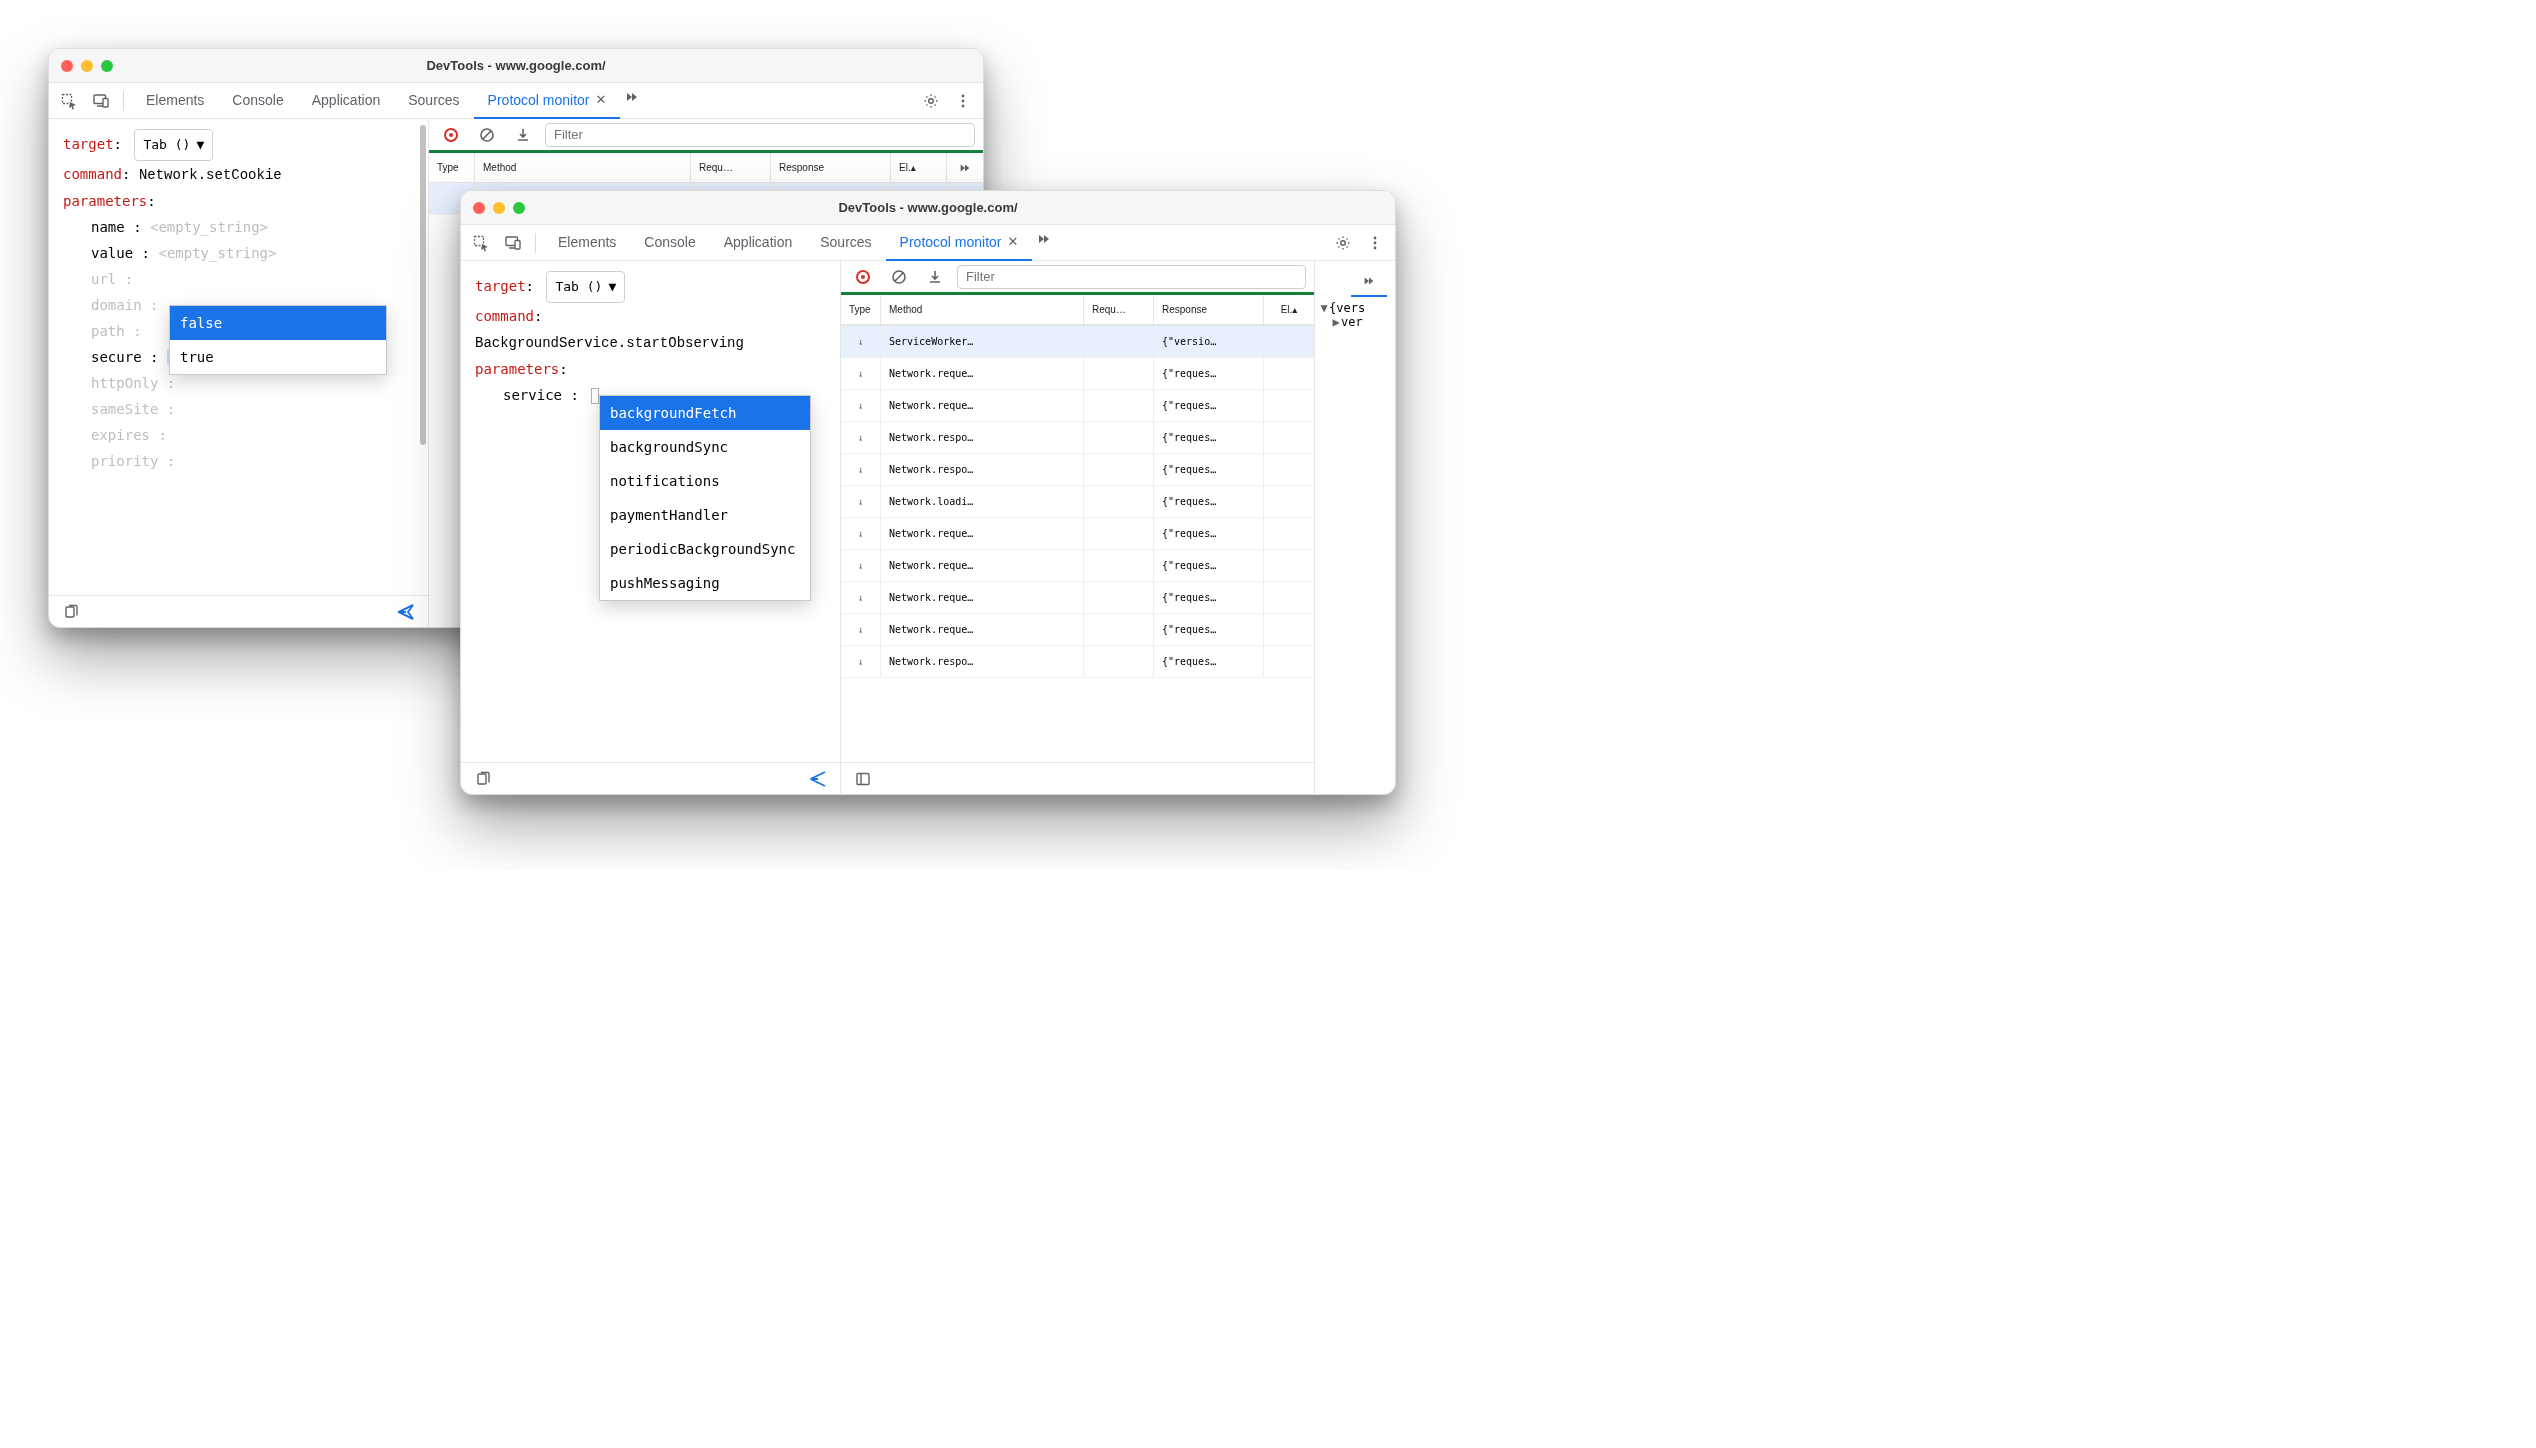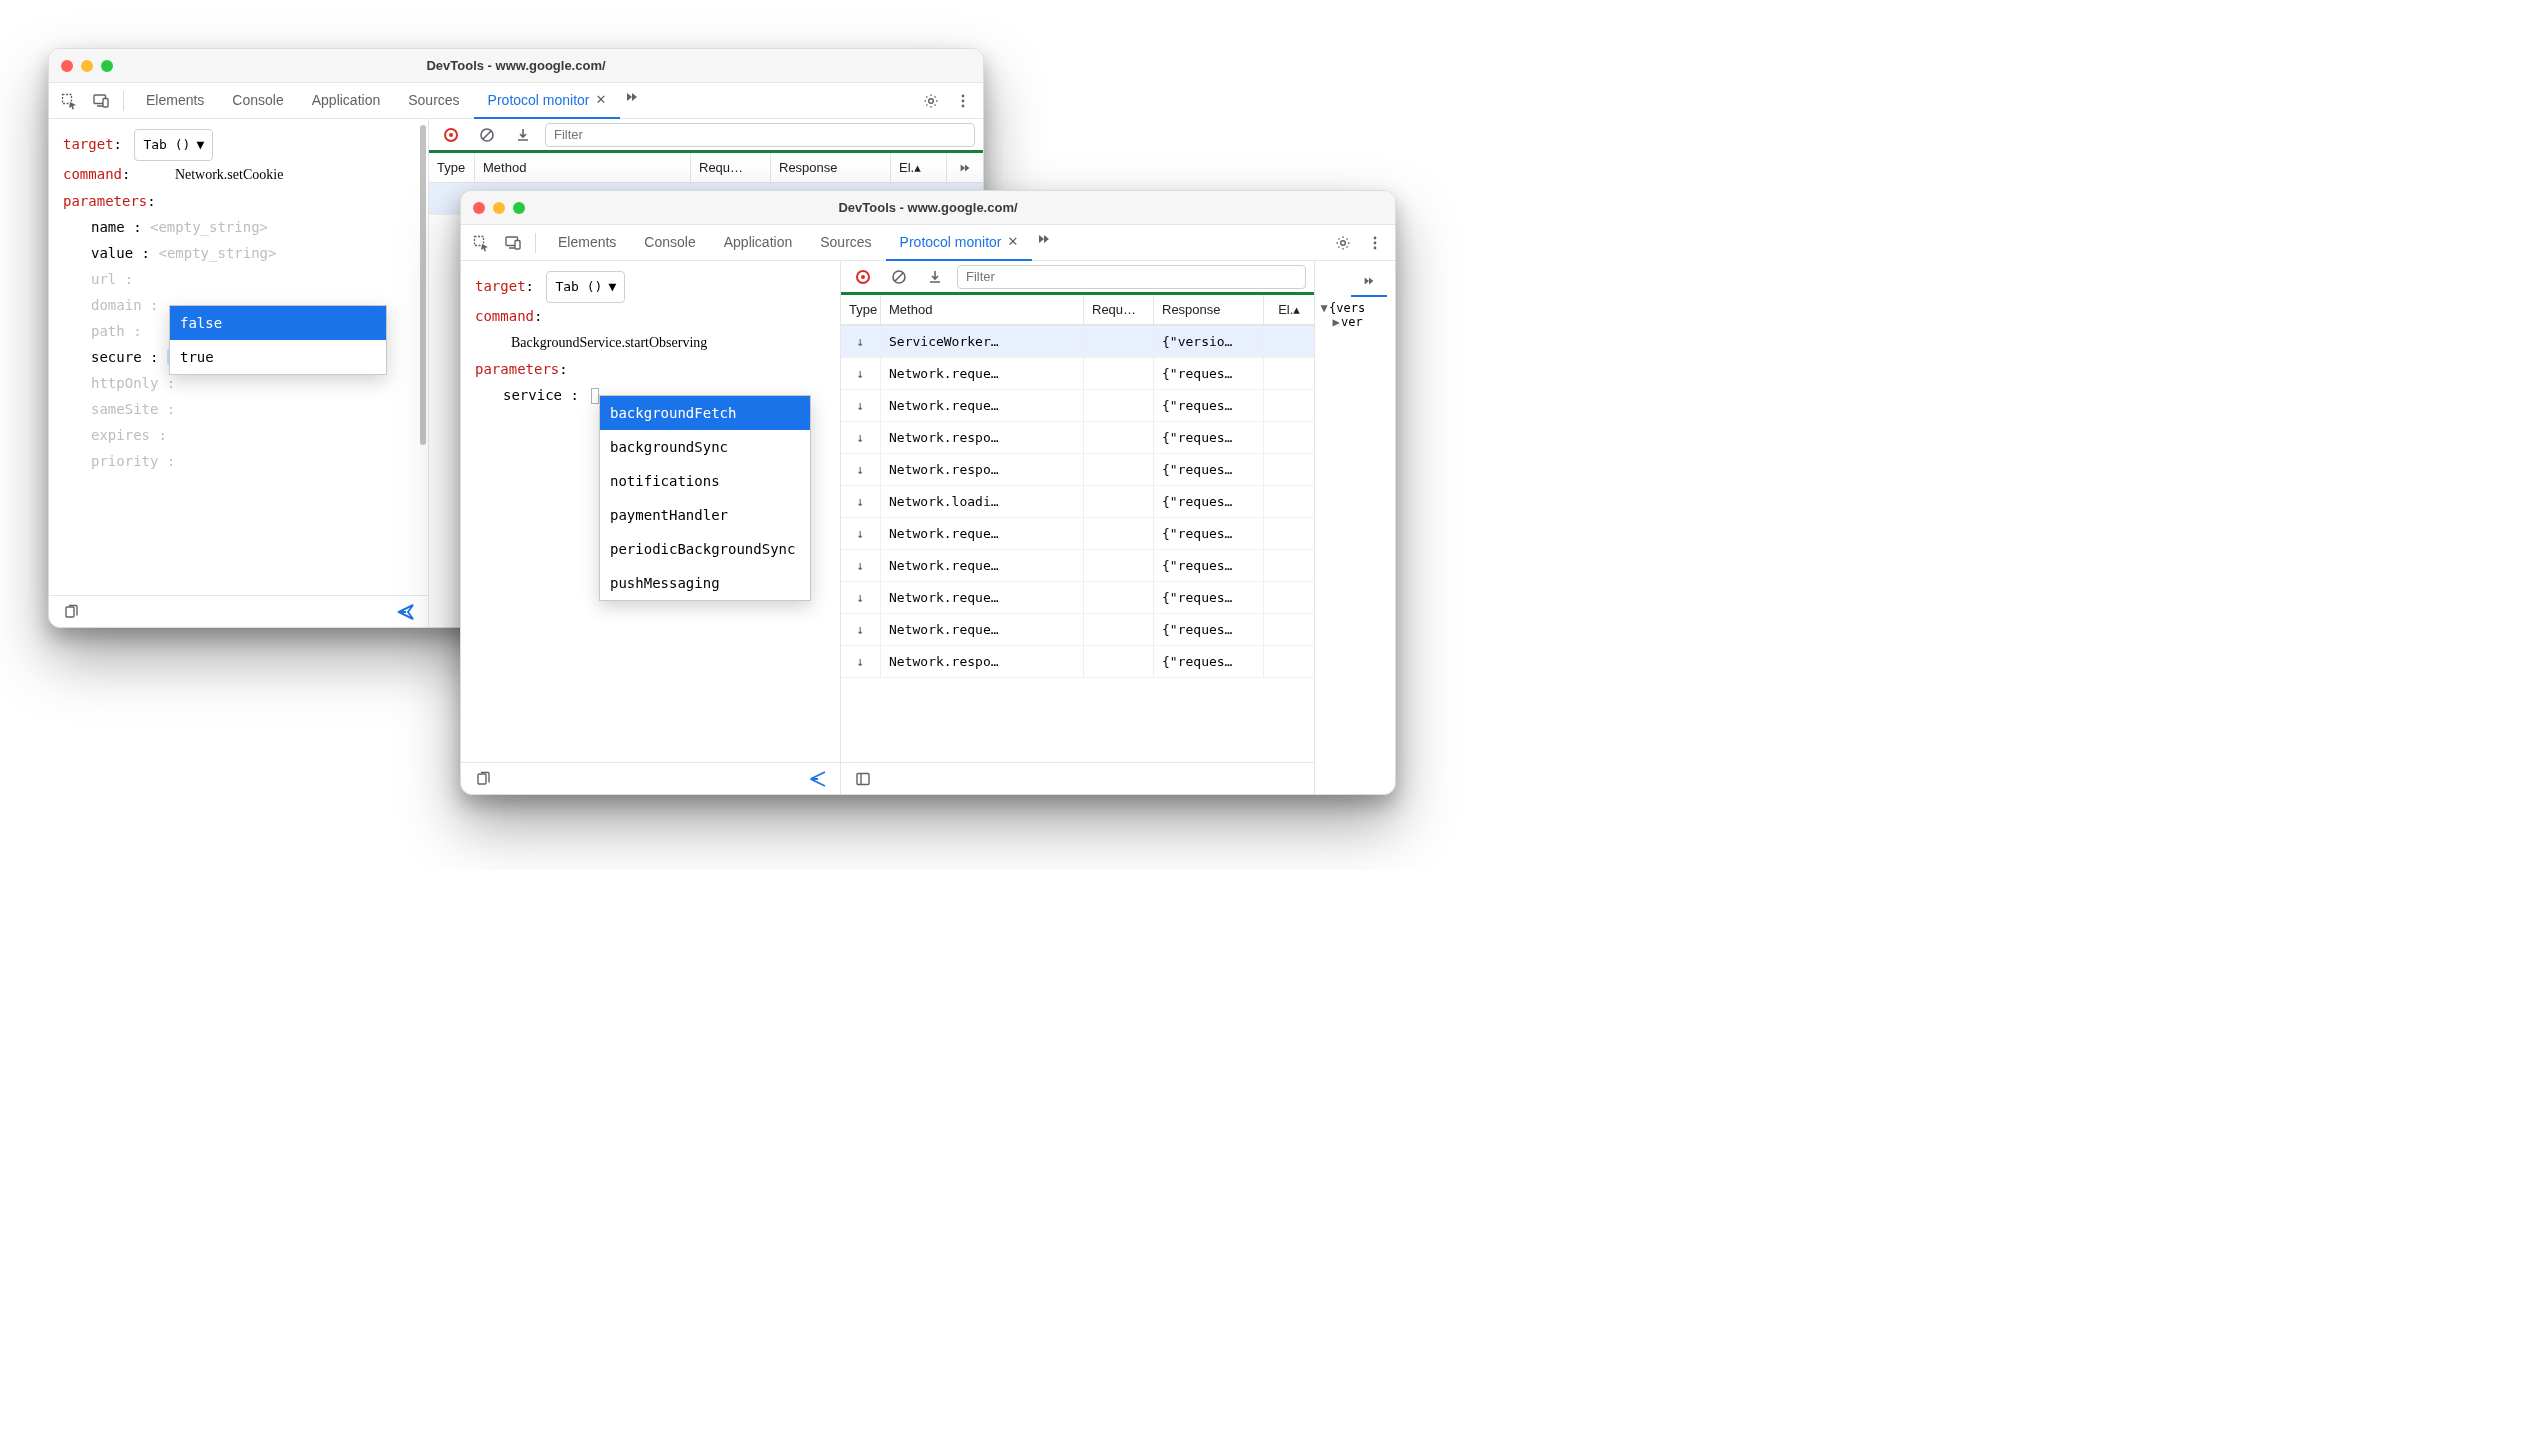--- a/index.html
+++ b/index.html
@@ -60,21 +60,21 @@
   .tab.active { color: #1a73e8; border-bottom-color: #1a73e8; }
   .tab-close { font-size: 13px; color: #5f6368; }
   .spacer { flex: 1; }
 
   .body { flex: 1; display: flex; min-height: 0; }
   .left-pane { flex: 0 0 380px; border-right: 1px solid #e5e5e5; display: flex; flex-direction: column; min-height: 0; position: relative; }
   .right-pane { flex: 1; display: flex; flex-direction: column; min-height: 0; }
 
   .editor { padding: 10px 14px; font-family: Menlo, Consolas, monospace; font-size: 14px; line-height: 26px; flex:1; overflow: hidden; position: relative; }
   .kw { color: #c41a16; }
-  .val-mono { font-family: Liberation Serif, serif; margin-left: 36px; }
+  .val-mono { font-family: Liberation Mono, monospace; }
   .muted { color: #bdbdbd; }
   .empty-str { color: #bdbdbd; text-align: center; }
   .row-line { white-space: nowrap; }
 
   .target-select {
     display: inline-flex; align-items: center; gap: 6px;
     border: 1px solid #cfcfcf; border-radius: 4px; padding: 2px 8px;
     font-family: Menlo, Consolas, monospace; font-size: 13px;
     margin-left: 4px;
   }
@@ -107,21 +107,21 @@
   .filter-input {
     flex: 1; height: 24px; border: 1px solid #cfcfcf; border-radius: 4px; padding: 0 8px; font-size: 13px; color: #333;
   }
   .rec { width: 14px; height: 14px; border-radius: 50%; border: 2px solid #d93025; display:inline-block; position:relative; }
   .rec::after { content:""; position:absolute; inset:3px; border-radius:50%; background:#d93025; }
 
   .grid-head, .grid-row {
     display: grid;
     grid-template-columns: 46px 1fr 80px 120px 56px 36px;
     align-items: center;
-    font-size: 13px;
+    font-size: 10px;
   }
   .grid-head { height: 30px; border-bottom: 1px solid #e5e5e5; color: #222; }
   .grid-head > div { padding: 0 8px; border-right: 1px solid #e5e5e5; white-space:nowrap; overflow:hidden; text-overflow:ellipsis; height:100%; display:flex; align-items:center; }
   .grid-head > div:last-child { border-right:none; justify-content:center; }
   .grid-body { flex:1; overflow:auto; font-family: Menlo, Consolas, monospace; font-size: 13px; }
   .grid-row { height: 32px; border-bottom: 1px solid #f0f0f0; }
   .grid-row > div { padding: 0 8px; border-right: 1px solid #eee; white-space:nowrap; overflow:hidden; text-overflow:ellipsis; height:100%; display:flex; align-items:center; }
   .grid-row > div:last-child { border-right:none; }
   .grid-row.sel { background: #e8f0fe; }
   .dircell { justify-content:center !important; color:#5f6368; }

